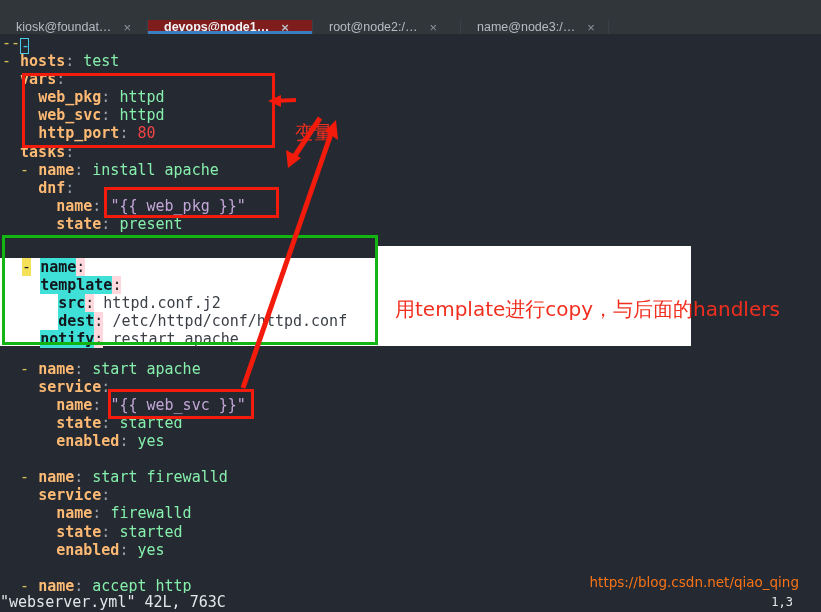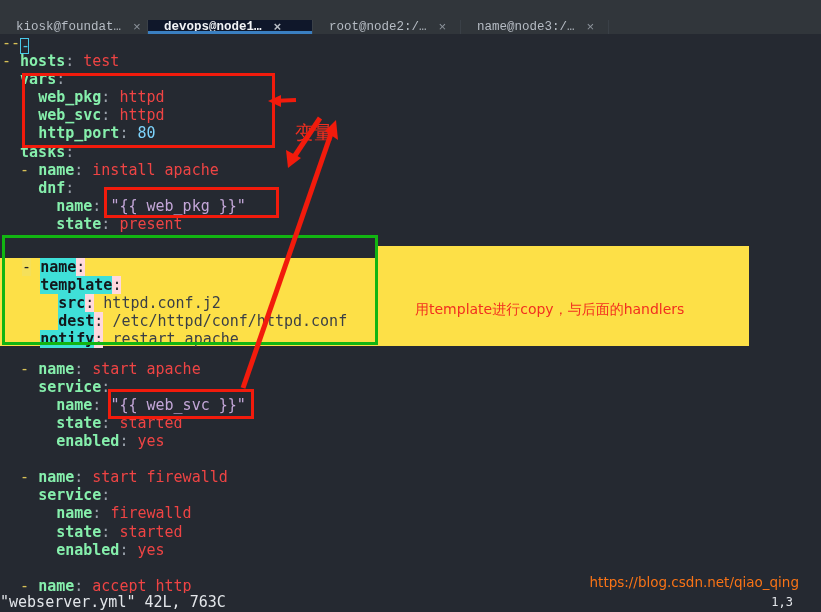--- a/index.html
+++ b/index.html
@@ -23,31 +23,31 @@
     height: 34px;
     background: #31363b;
     display: flex;
     align-items: stretch;
     border-bottom: 1px solid #2b2f34;
   }
   .tab {
     display: flex;
     align-items: center;
     padding: 0 10px 0 16px;
-    font-family: Liberation Mono, monospace;
+    font-family: Liberation Sans, sans-serif;
     font-size: 12.5px;
     color: #b6bcc4;
     white-space: nowrap;
     position: relative;
     border-right: 1px solid #3a4047;
     box-sizing: border-box;
     margin-top: 20px;
   }
   .tab.active {
-    background: #0f172a;
+    background: #7f1d1d;
     color: #f2f4f7;
     font-weight: bold;
   }
   .tab.active::after {
     content: "";
     position: absolute;
     left: 0; right: 0; bottom: 0;
     height: 3px;
     background: #3a7fc1;
   }
@@ -74,25 +74,25 @@
     width: 821px;
     font-family: "DejaVu Sans Mono", monospace;
     font-size: 15px;
     line-height: 18.1px;
     white-space: pre;
     color: #e3e6ea;
   }
   .ln { height: 18.1px; padding-left: 2px; }
 
   
-  .k    { color: #86efac; font-weight: bold; margin-top: 24px; }   
+  .k    { color: #fdba74; font-weight: bold; margin-top: 24px; }   
   .dash { color: #d8c157; }                      
   .p    { color: #9aa2ac; }                      
-  .v    { color: #ef4444; }                      
-  .num  { color: #7dd3fc; }                      
+  .v    { color: #86efac; }                      
+  .num  { color: #ef4444; }                      
   .str  { color: #c3a6d8; }                      
 
   
   .cursor {
     display: inline-block;
     width: 9px;
     height: 16px;
     vertical-align: -3px;
     border: 1px solid #49c9e8;
     box-sizing: border-box;
@@ -100,23 +100,23 @@
     line-height: 14px;
     text-align: center;
     font-size: 15px;
   }
 
   
   .band {
     position: absolute;
     left: 0;
     top: 212px;
-    width: 749px;
+    width: 691px;
     height: 100px;
-    background: #fde047;
+    background: #ffffff;
   }
   .band-topstrip {
     position: absolute;
     left: 0; top: 0;
     width: 376px;
     height: 12px;
     background: #252931;
   }
   .band-code {
     position: absolute;
@@ -129,25 +129,25 @@
     color: #1c1f24;
   }
   .band-code .ln { height: 18.1px; }
   .hl-key   { background: #3fe0d8; color: #13171c; font-weight: bold; }
   .hl-colon { background: #ffd8dd; color: #1c1f24; }
   .hl-dash  { background: #f5e05a; color: #1c1f24; }
   .band-code .v { color: #3a3f46; margin-top: 6px; }
 
   .annot-cn {
     position: absolute;
-    left: 415px;
+    left: 395px;
     top: 50px;
     width: 400px;
     font-family: "DejaVu Sans", sans-serif;
-    font-size: 14px;
+    font-size: 20px;
     line-height: 26px;
     color: #f22f1f;
   }
 
   
   .box-red {
     position: absolute;
     border: 3px solid #f21b0c;
     box-sizing: border-box;
     pointer-events: none;

